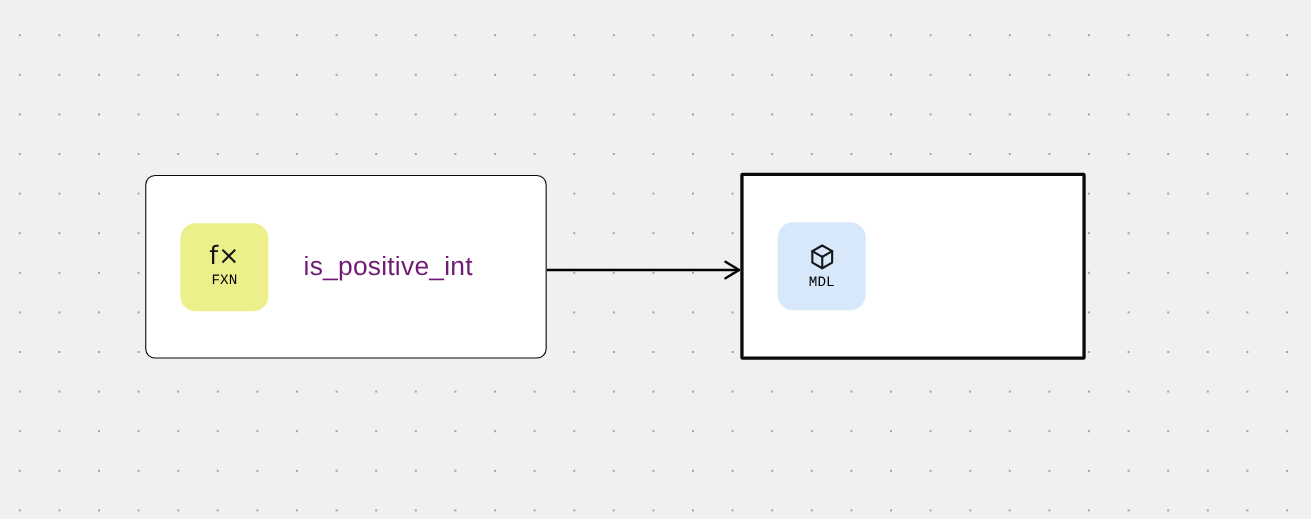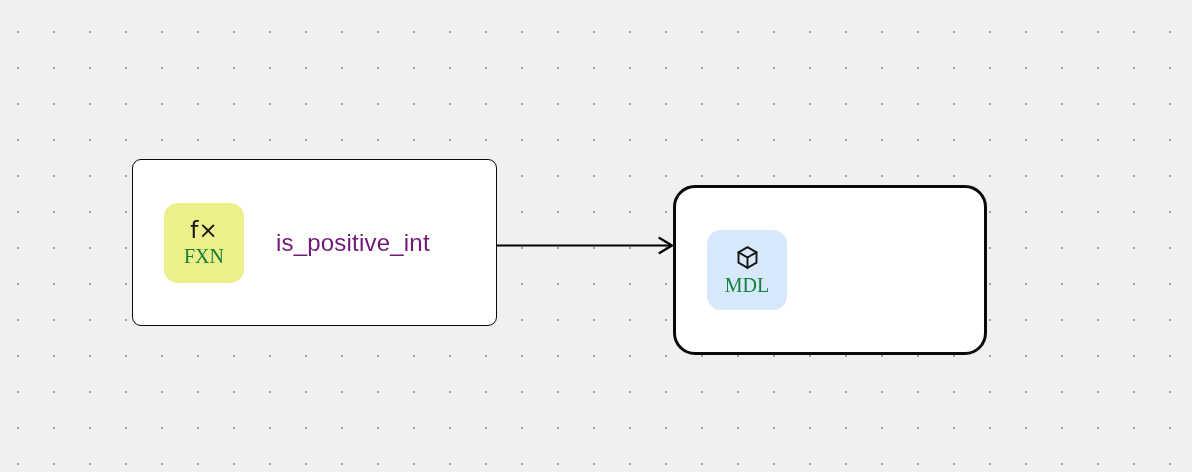--- a/index.html
+++ b/index.html
@@ -30,22 +30,21 @@
     align-items: center;
     box-sizing: border-box;
     background: #ffffff;
     border: 1.5px solid #0a0a0a;
     border-radius: 9px;
     gap: 32px;
     padding-left: 31px;
   }
   .node.selected {
     border-width: 3px;
-    border-radius: 22px;
-    margin-top: 28px;
+    border-radius: 2px;
   }
   .node-fxn {
     left: 132px; top: 159px;
     width: 365px; height: 167px;
   }
   .node-mdl {
     left: 673px; top: 157px;
     width: 314px; height: 170px;
   }
   .badge {
@@ -62,24 +61,24 @@
     font-size: 23px;
     line-height: 1;
     color: #141414;
     font-family: "DejaVu Sans", sans-serif;
   }
   .badge-icon-svg {
     display: block;
     width: 27px; height: 27px;
   }
   .badge-tag {
-    font-family: Liberation Serif, serif;
-    font-size: 20px;
+    font-family: Liberation Mono, monospace;
+    font-size: 13px;
     line-height: 1.1;
-    color: #15803d;
+    color: #000000;
     letter-spacing: 0px;
   }
   .node-label {
     font-size: 24px;
     font-weight: 500;
     color: #701a75;
     letter-spacing: 0.2px;
     white-space: nowrap;
   }
 </style>

